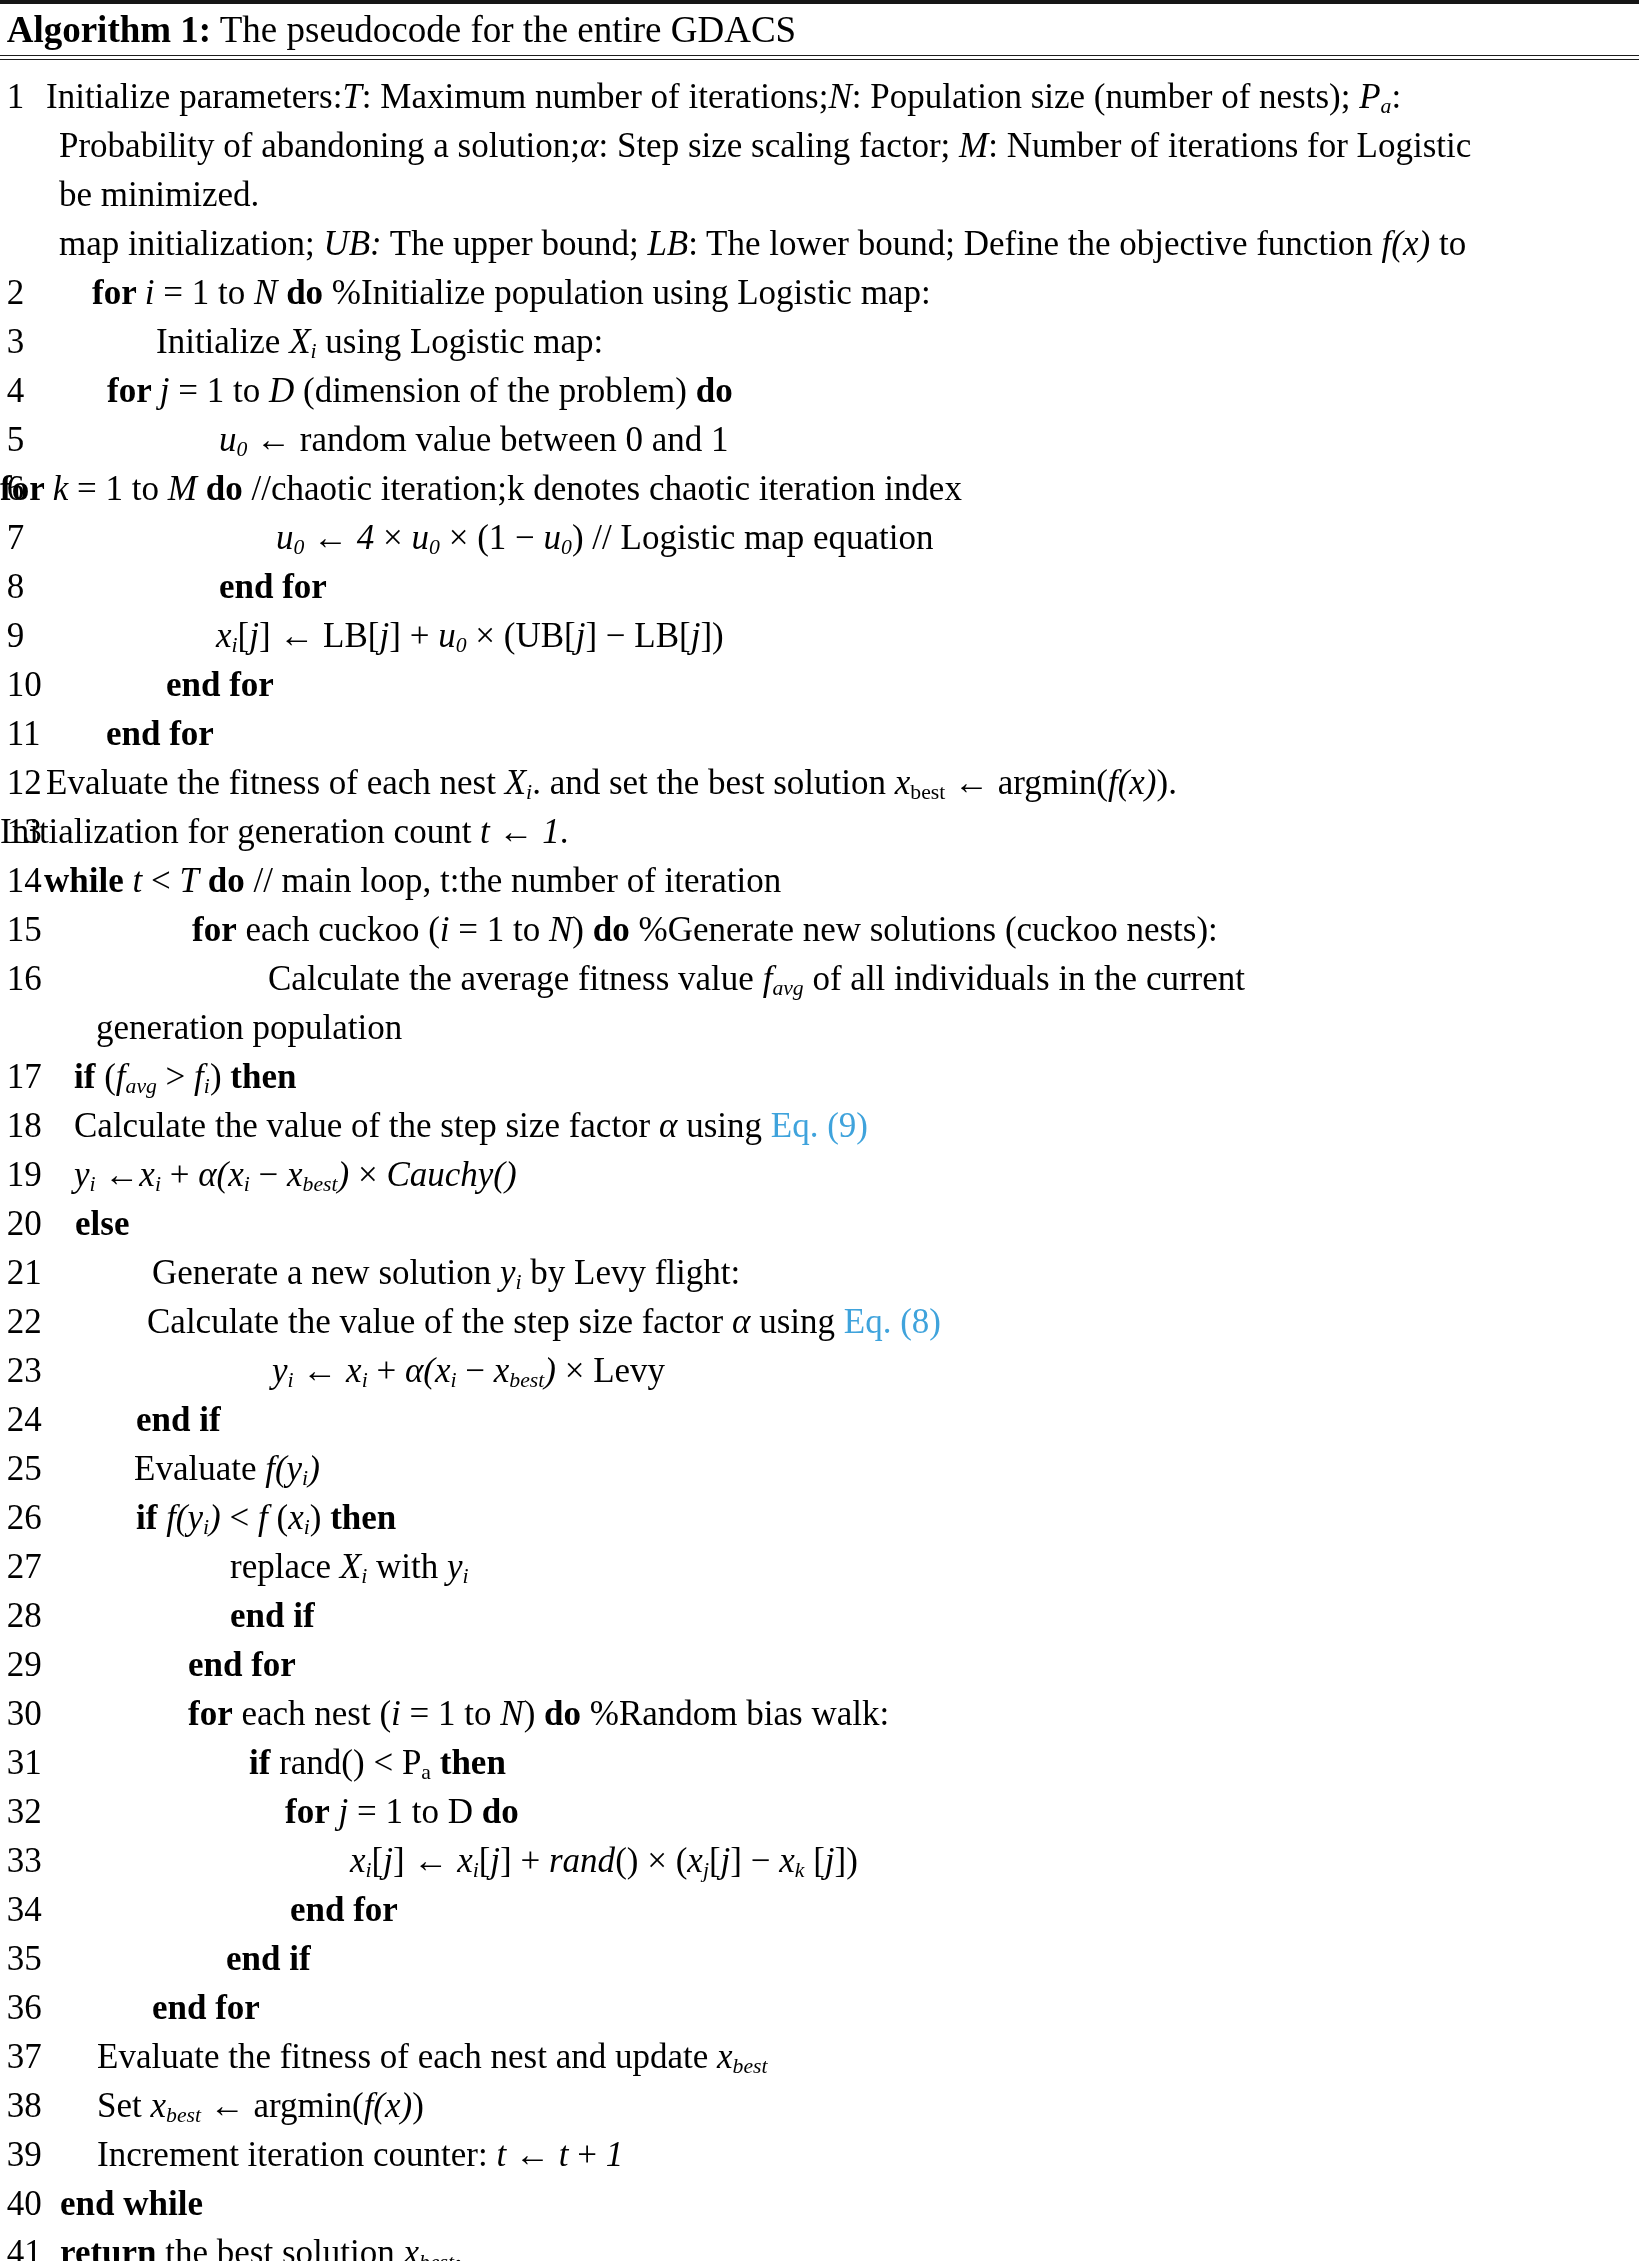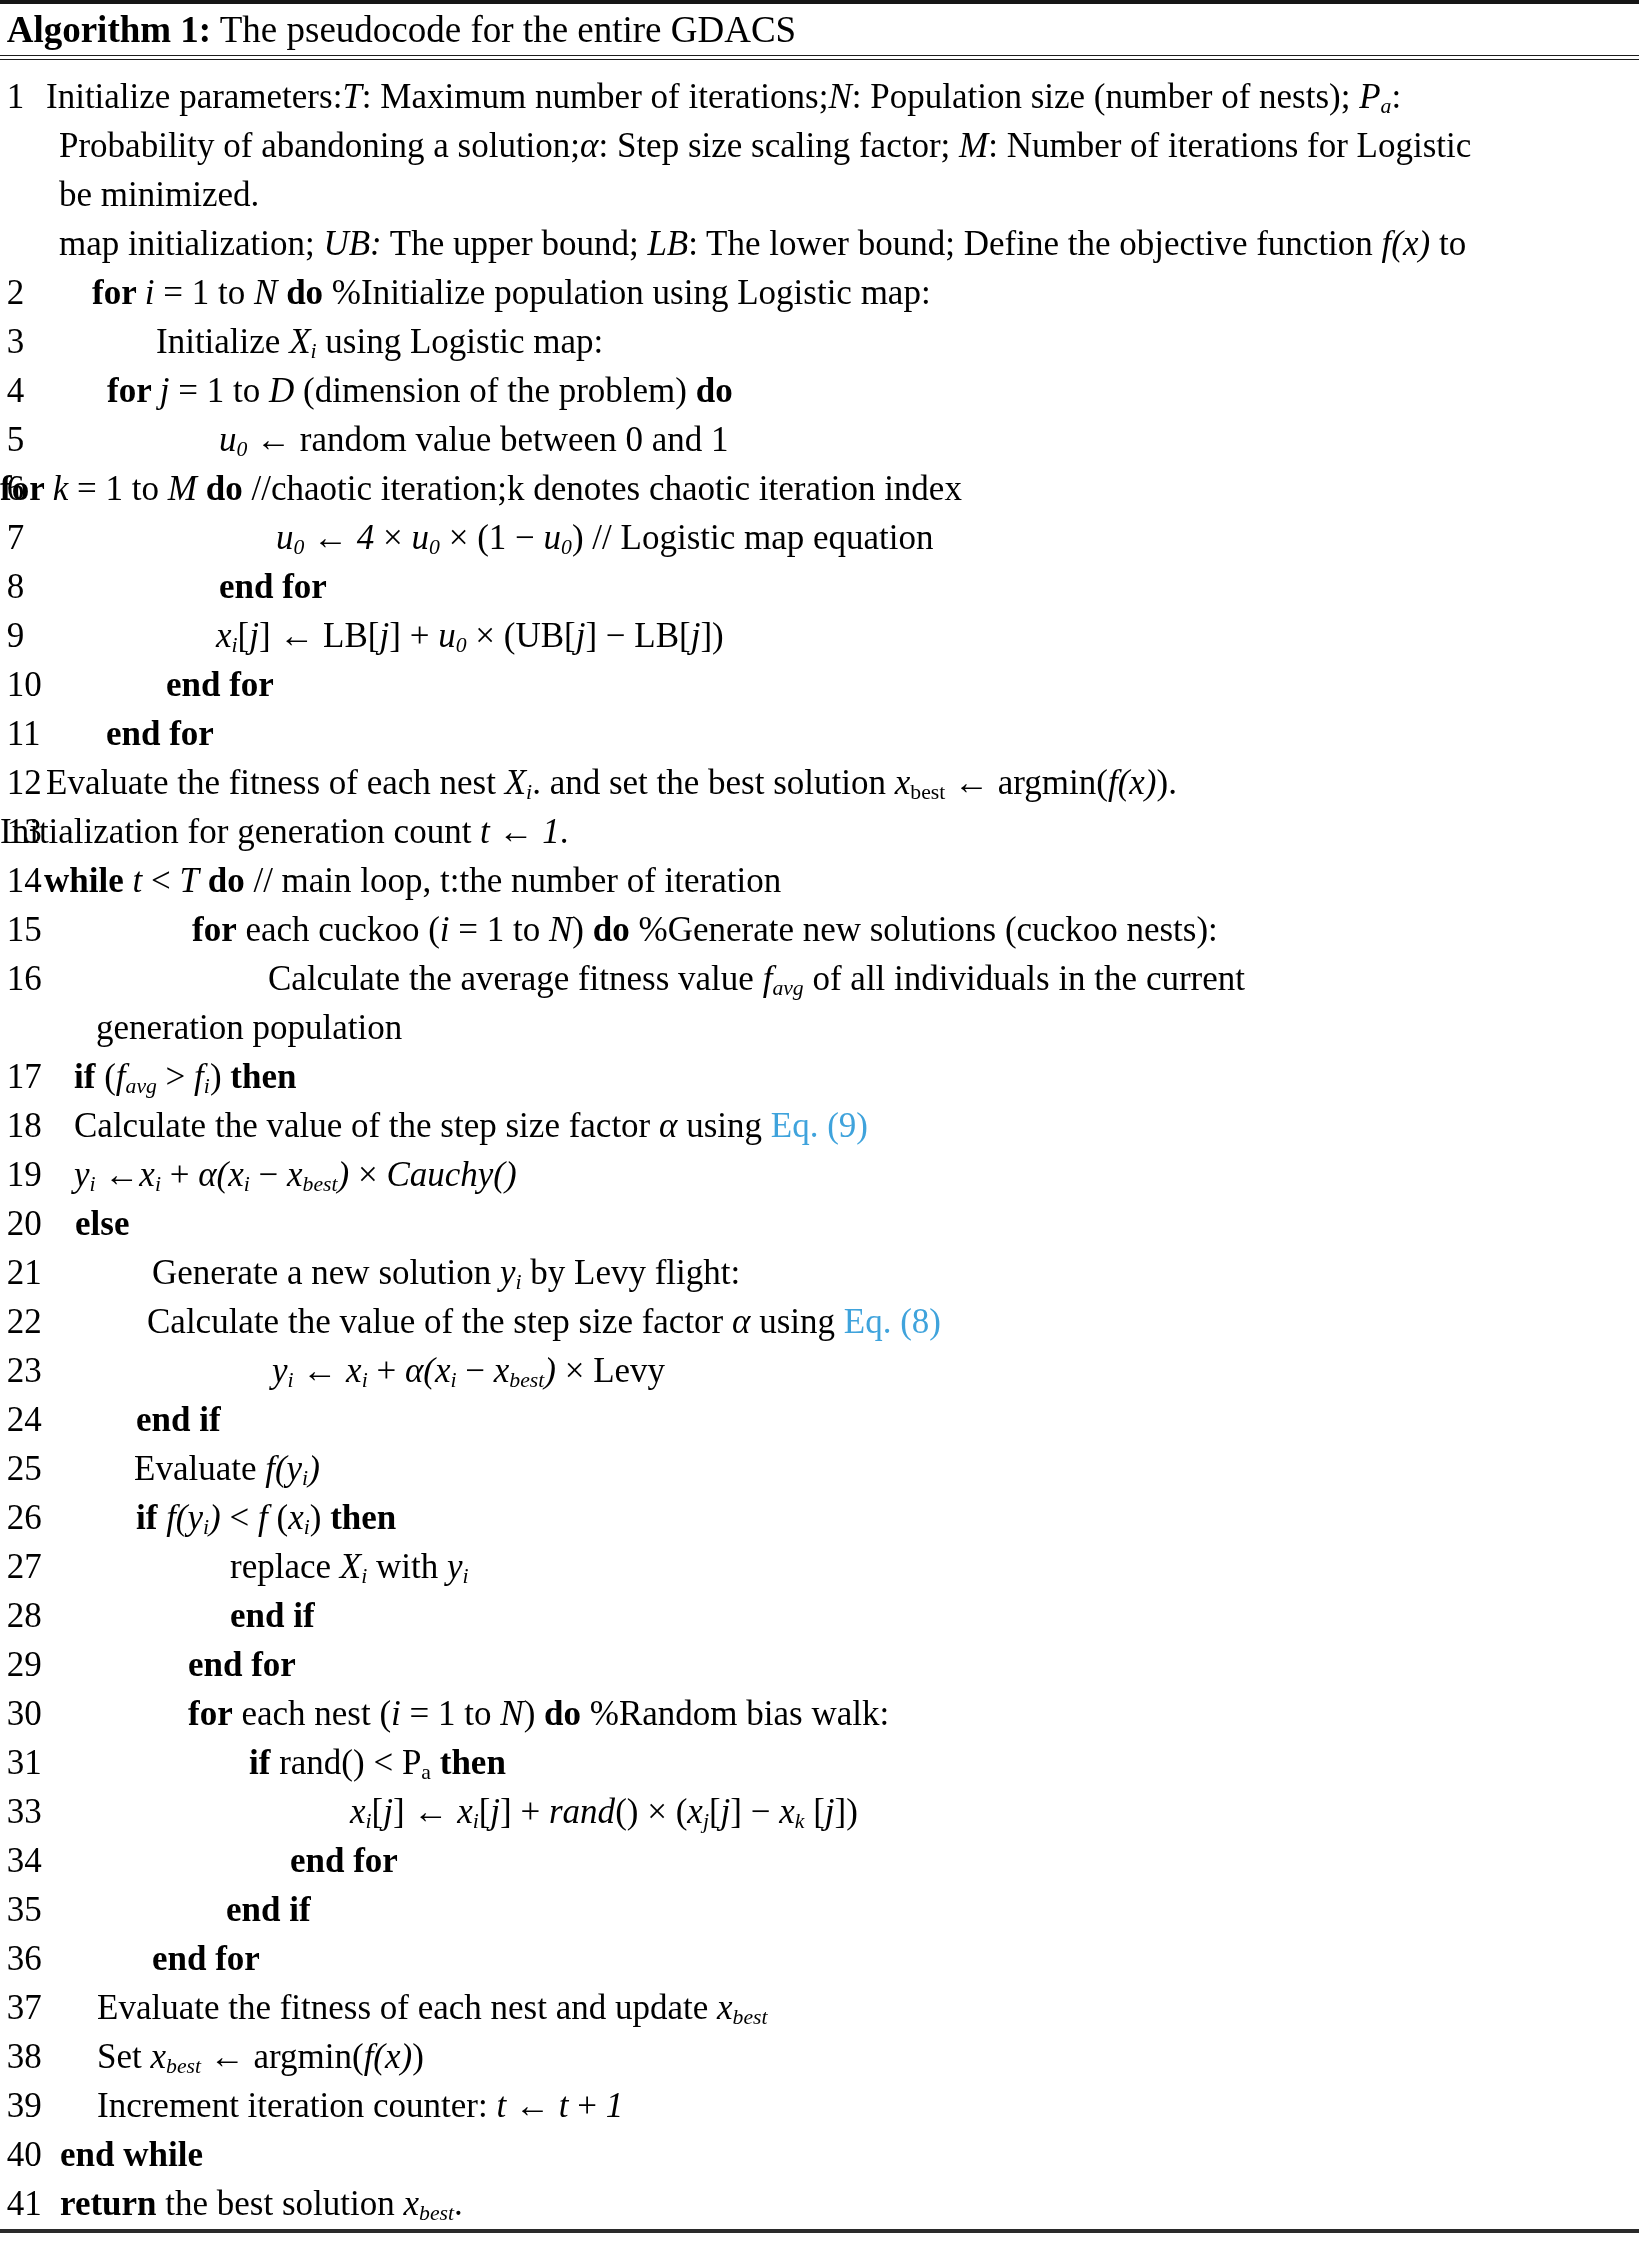--- a/index.html
+++ b/index.html
@@ -91,20 +91,21 @@
       <div class="row"><span class="num">22</span><span class="txt" style="margin-left: 147px;"><span>Calculate the value of the step size factor </span><span class="si">α</span><span> using </span><span class="sl">Eq. (8)</span></span></div>
       <div class="row"><span class="num">23</span><span class="txt" style="margin-left: 272px;"><span class="si">y</span><span class="ss si">i</span><span>  ← </span><span class="si">x</span><span class="ss si">i</span><span>  + </span><span class="si">α(</span><span class="si">x</span><span class="ss si">i</span><span>  −  </span><span class="si">x</span><span class="ss si">best</span><span class="si">)</span><span> × Levy</span></span></div>
       <div class="row"><span class="num">24</span><span class="txt" style="margin-left: 136px;"><span class="sb">end if</span></span></div>
       <div class="row"><span class="num">25</span><span class="txt" style="margin-left: 134px;"><span>Evaluate </span><span class="si">f(y</span><span class="ss si">i</span><span class="si">)</span></span></div>
       <div class="row"><span class="num">26</span><span class="txt" style="margin-left: 136px;"><span class="sb">if</span><span>  </span><span class="si">f(y</span><span class="ss si">i</span><span class="si">)</span><span>  &lt; </span><span class="si">f</span><span> (</span><span class="si">x</span><span class="ss si">i</span><span>) </span><span class="sb">then</span></span></div>
       <div class="row"><span class="num">27</span><span class="txt" style="margin-left: 230px;"><span>replace </span><span class="si">X</span><span class="ss si">i</span><span>  with </span><span class="si">y</span><span class="ss si">i</span></span></div>
       <div class="row"><span class="num">28</span><span class="txt" style="margin-left: 230px;"><span class="sb">end if</span></span></div>
       <div class="row"><span class="num">29</span><span class="txt" style="margin-left: 188px;"><span class="sb">end for</span></span></div>
       <div class="row"><span class="num">30</span><span class="txt" style="margin-left: 188px;"><span class="sb">for</span><span> each nest (</span><span class="si">i</span><span>  = 1 to </span><span class="si">N</span><span>) </span><span class="sb">do</span><span>    %Random bias walk:</span></span></div>
       <div class="row"><span class="num">31</span><span class="txt" style="margin-left: 249px;"><span class="sb">if</span><span> rand() &lt; P</span><span class="ss">a</span><span>  </span><span class="sb">then</span></span></div>
+      <div class="row"><span class="num">32</span><span class="txt" style="margin-left: 285px;"><span class="sb">for</span><span>  </span><span class="si">j</span><span>  = 1 to D </span><span class="sb">do</span></span></div>
       <div class="row"><span class="num">33</span><span class="txt" style="margin-left: 350px;"><span class="si">x</span><span class="ss si">i</span><span>[</span><span class="si">j</span><span>]  ← </span><span class="si">x</span><span class="ss si">i</span><span>[</span><span class="si">j</span><span>]  + </span><span class="si">rand</span><span>()  ×   (</span><span class="si">x</span><span class="ss si">j</span><span>[</span><span class="si">j</span><span>]  − </span><span class="si">x</span><span class="ss si">k</span><span>  [</span><span class="si">j</span><span>])</span></span></div>
       <div class="row"><span class="num">34</span><span class="txt" style="margin-left: 290px;"><span class="sb">end for</span></span></div>
       <div class="row"><span class="num">35</span><span class="txt" style="margin-left: 226px;"><span class="sb">end if</span></span></div>
       <div class="row"><span class="num">36</span><span class="txt" style="margin-left: 152px;"><span class="sb">end for</span></span></div>
       <div class="row"><span class="num">37</span><span class="txt" style="margin-left: 97px;"><span>Evaluate the fitness of each nest and update </span><span class="si">x</span><span class="ss si">best</span></span></div>
       <div class="row"><span class="num">38</span><span class="txt" style="margin-left: 97px;"><span>Set  </span><span class="si">x</span><span class="ss si">best</span><span>  ← argmin(</span><span class="si">f(x)</span><span>)</span></span></div>
       <div class="row"><span class="num">39</span><span class="txt" style="margin-left: 97px;"><span>Increment iteration counter: </span><span class="si">t</span><span> ← </span><span class="si">t</span><span> + </span><span class="si">1</span></span></div>
       <div class="row"><span class="num">40</span><span class="txt" style="margin-left: 60px;"><span class="sb">end while</span></span></div>
       <div class="row"><span class="num">41</span><span class="txt" style="margin-left: 60px;"><span class="sb">return</span><span>  the best solution </span><span class="si">x</span><span class="ss si">best</span><span>.</span></span></div>
     </div>

